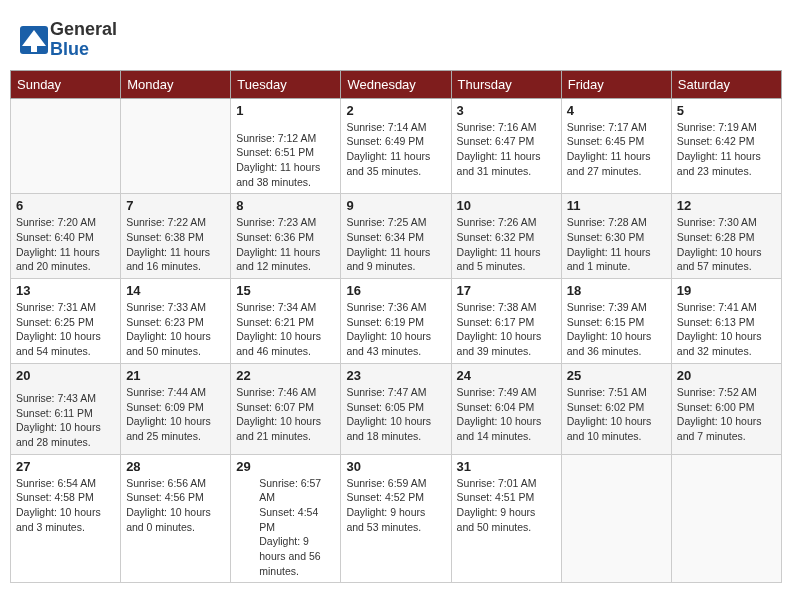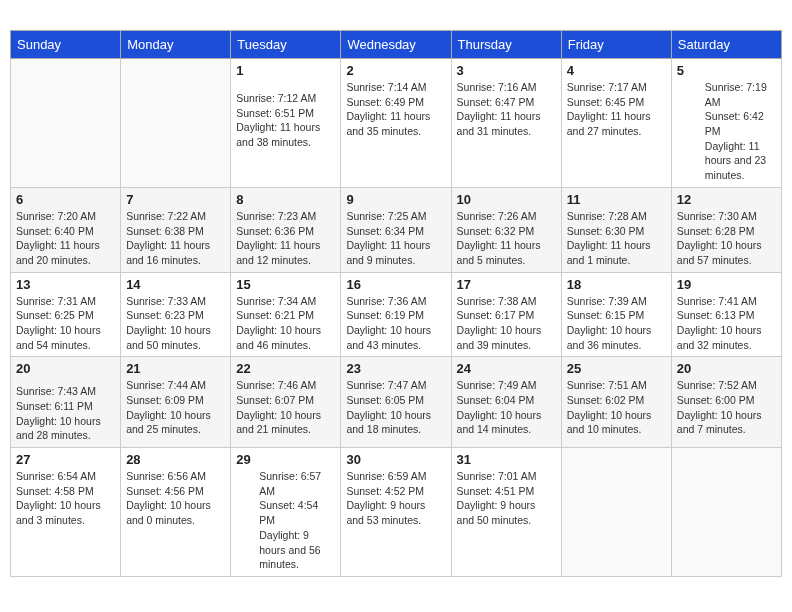--- a/index.html
+++ b/index.html
@@ -51,21 +51,21 @@
     .location {
       font-size: 16px;
       color: #444;
     }
     .calendar {
       width: 100%;
       border-collapse: collapse;
       margin-top: 5px;
     }
     .calendar th {
-      background: #1d4ed8;
+      background: #7f1d1d;
       color: #fff;
       text-align: left;
       padding: 6px 6px;
       font-size: 13px;
       font-weight: normal;
       border: 1px solid #aaa;
     }
     .calendar td {
       vertical-align: top;
       border: 1px solid #ccc;
@@ -94,20 +94,31 @@
       line-height: 1.4;
       color: #333;
     }
     .row-bg-light td { background: #f5f5f5; }
     .row-bg-white td { background: #fff; }
   </style>
 </head>
 <body>
 
 <div class="header">
+  <div class="logo">
+    <svg class="logo-icon" viewBox="0 0 28 28">
+      <rect x="0" y="0" width="28" height="28" rx="3" fill="#1a5fa8"></rect>
+      <polygon points="14,4 26,20 2,20" fill="white"></polygon>
+      <rect x="11" y="20" width="6" height="6" fill="white"></rect>
+    </svg>
+    <div class="logo-text">
+      <span class="logo-general">General</span>
+      <span class="logo-blue">Blue</span>
+    </div>
+  </div>
 </div>
 
 <table class="calendar">
   <thead>
     <tr>
     <th>Sunday</th>
         <th>Monday</th>
         <th>Tuesday</th>
         <th>Wednesday</th>
         <th>Thursday</th>
@@ -138,21 +149,21 @@
 Daylight: 11 hours and 31 minutes.</div>
         </td>
         <td>
           <span class="day-number">4</span>
           <div class="day-info" style="white-space: pre-line;">Sunrise: 7:17 AM
 Sunset: 6:45 PM
 Daylight: 11 hours and 27 minutes.</div>
         </td>
         <td>
           <span class="day-number">5</span>
-          <div class="day-info" style="white-space: pre-line; margin-left: 28px;">Sunrise: 7:19 AM
+          <div class="day-info" style="white-space: pre-line;">Sunrise: 7:19 AM
 Sunset: 6:42 PM
 Daylight: 11 hours and 23 minutes.</div>
         </td>
       </tr>
       <tr class="row-bg-light">
         <td>
           <span class="day-number">6</span>
           <div class="day-info" style="white-space: pre-line;">Sunrise: 7:20 AM
 Sunset: 6:40 PM
 Daylight: 11 hours and 20 minutes.</div>

